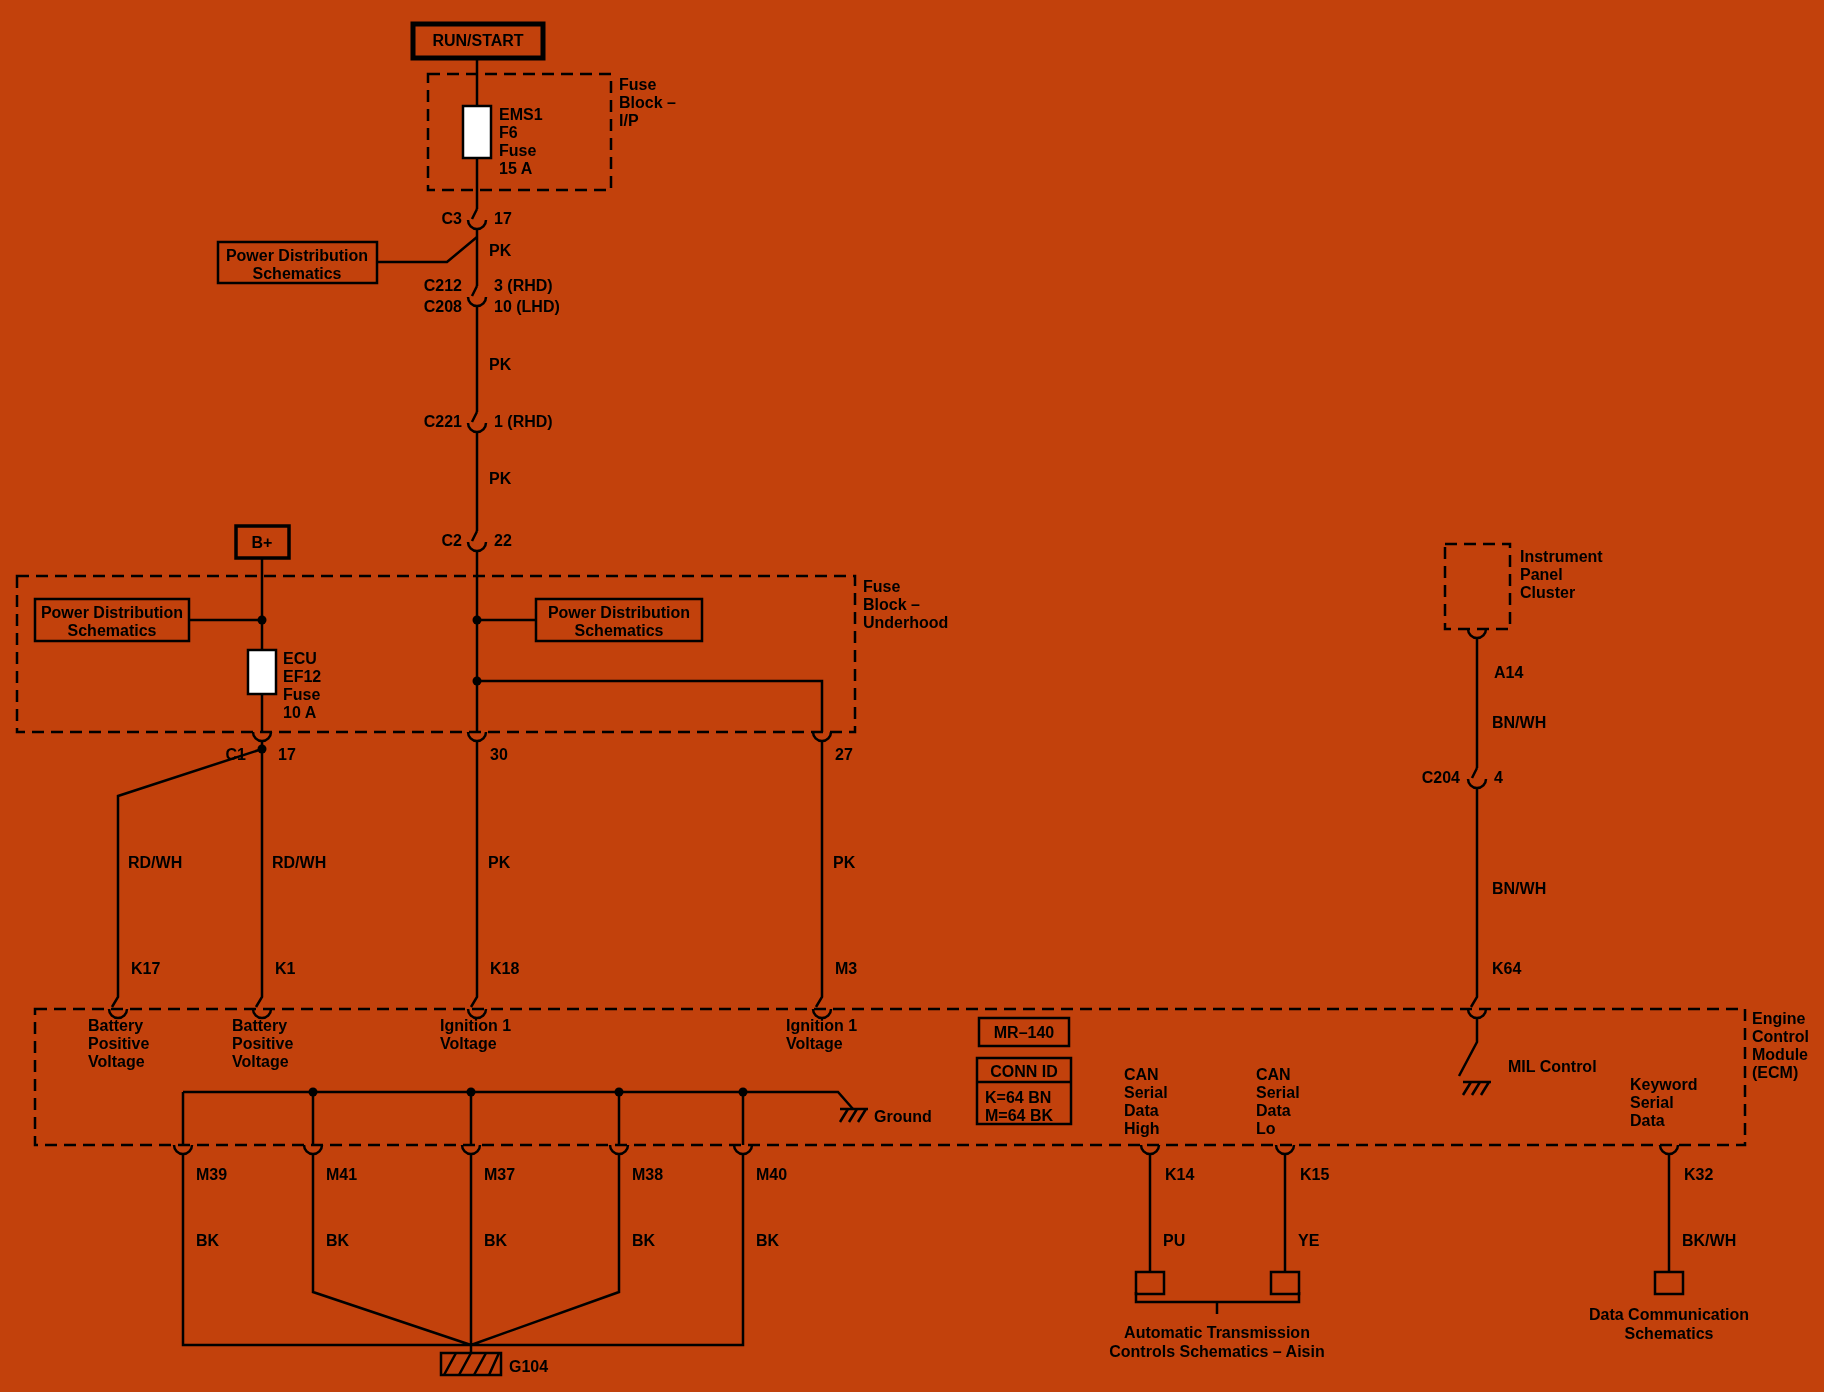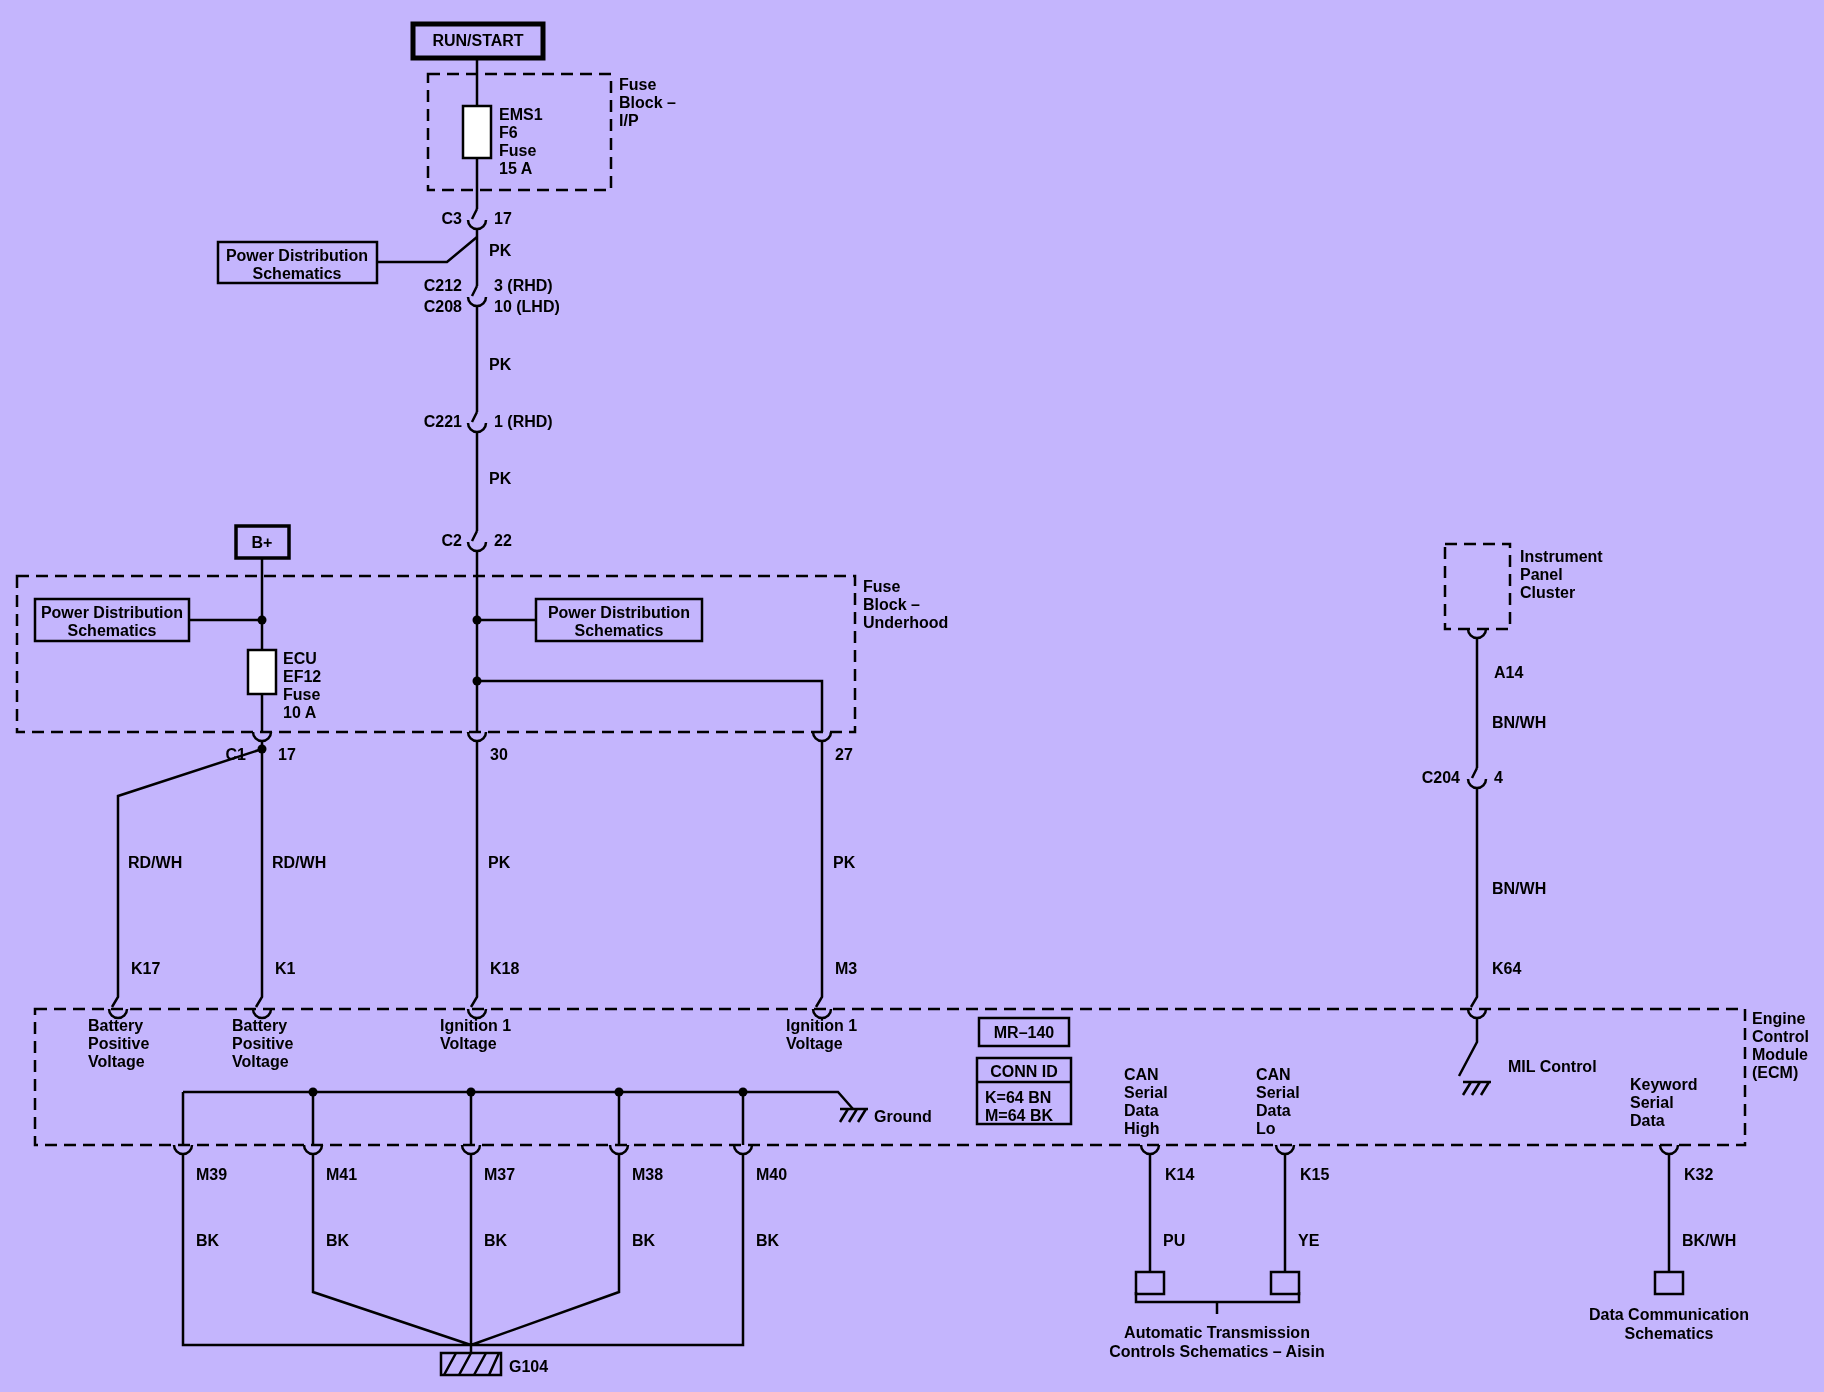--- a/index.html
+++ b/index.html
@@ -1,16 +1,16 @@
 <!DOCTYPE html>
 <html><head>
 <meta charset="utf-8">
 <style>
   html,body { margin:0; padding:0; background:#ffffff; }
-  .stage { position:relative; width:1824px; height:1392px; background:#c4b5fd; overflow:hidden; }
+  .stage { position:relative; width:1824px; height:1392px; background:#c2410c; overflow:hidden; }
   svg { position:absolute; left:0; top:0; }
   text { font-family:"Liberation Sans", sans-serif; font-weight:bold; font-size:16px; fill:#000; }
   .wire  { stroke:#000; stroke-width:2.5; fill:none; }
   .sym   { stroke:#000; stroke-width:2.5; fill:none; }
   .boxln { stroke:#000; stroke-width:2.5; fill:none; }
   .boxfill { stroke:#000; stroke-width:2.5; fill:#ffffff; }
   .thick { stroke:#000; stroke-width:5; fill:none; }
   .semi  { stroke:#000; stroke-width:3.5; fill:none; }
   .dash  { stroke:#000; stroke-width:2.5; fill:none; stroke-dasharray:12 7; }
   .dot   { fill:#000; stroke:none; }

